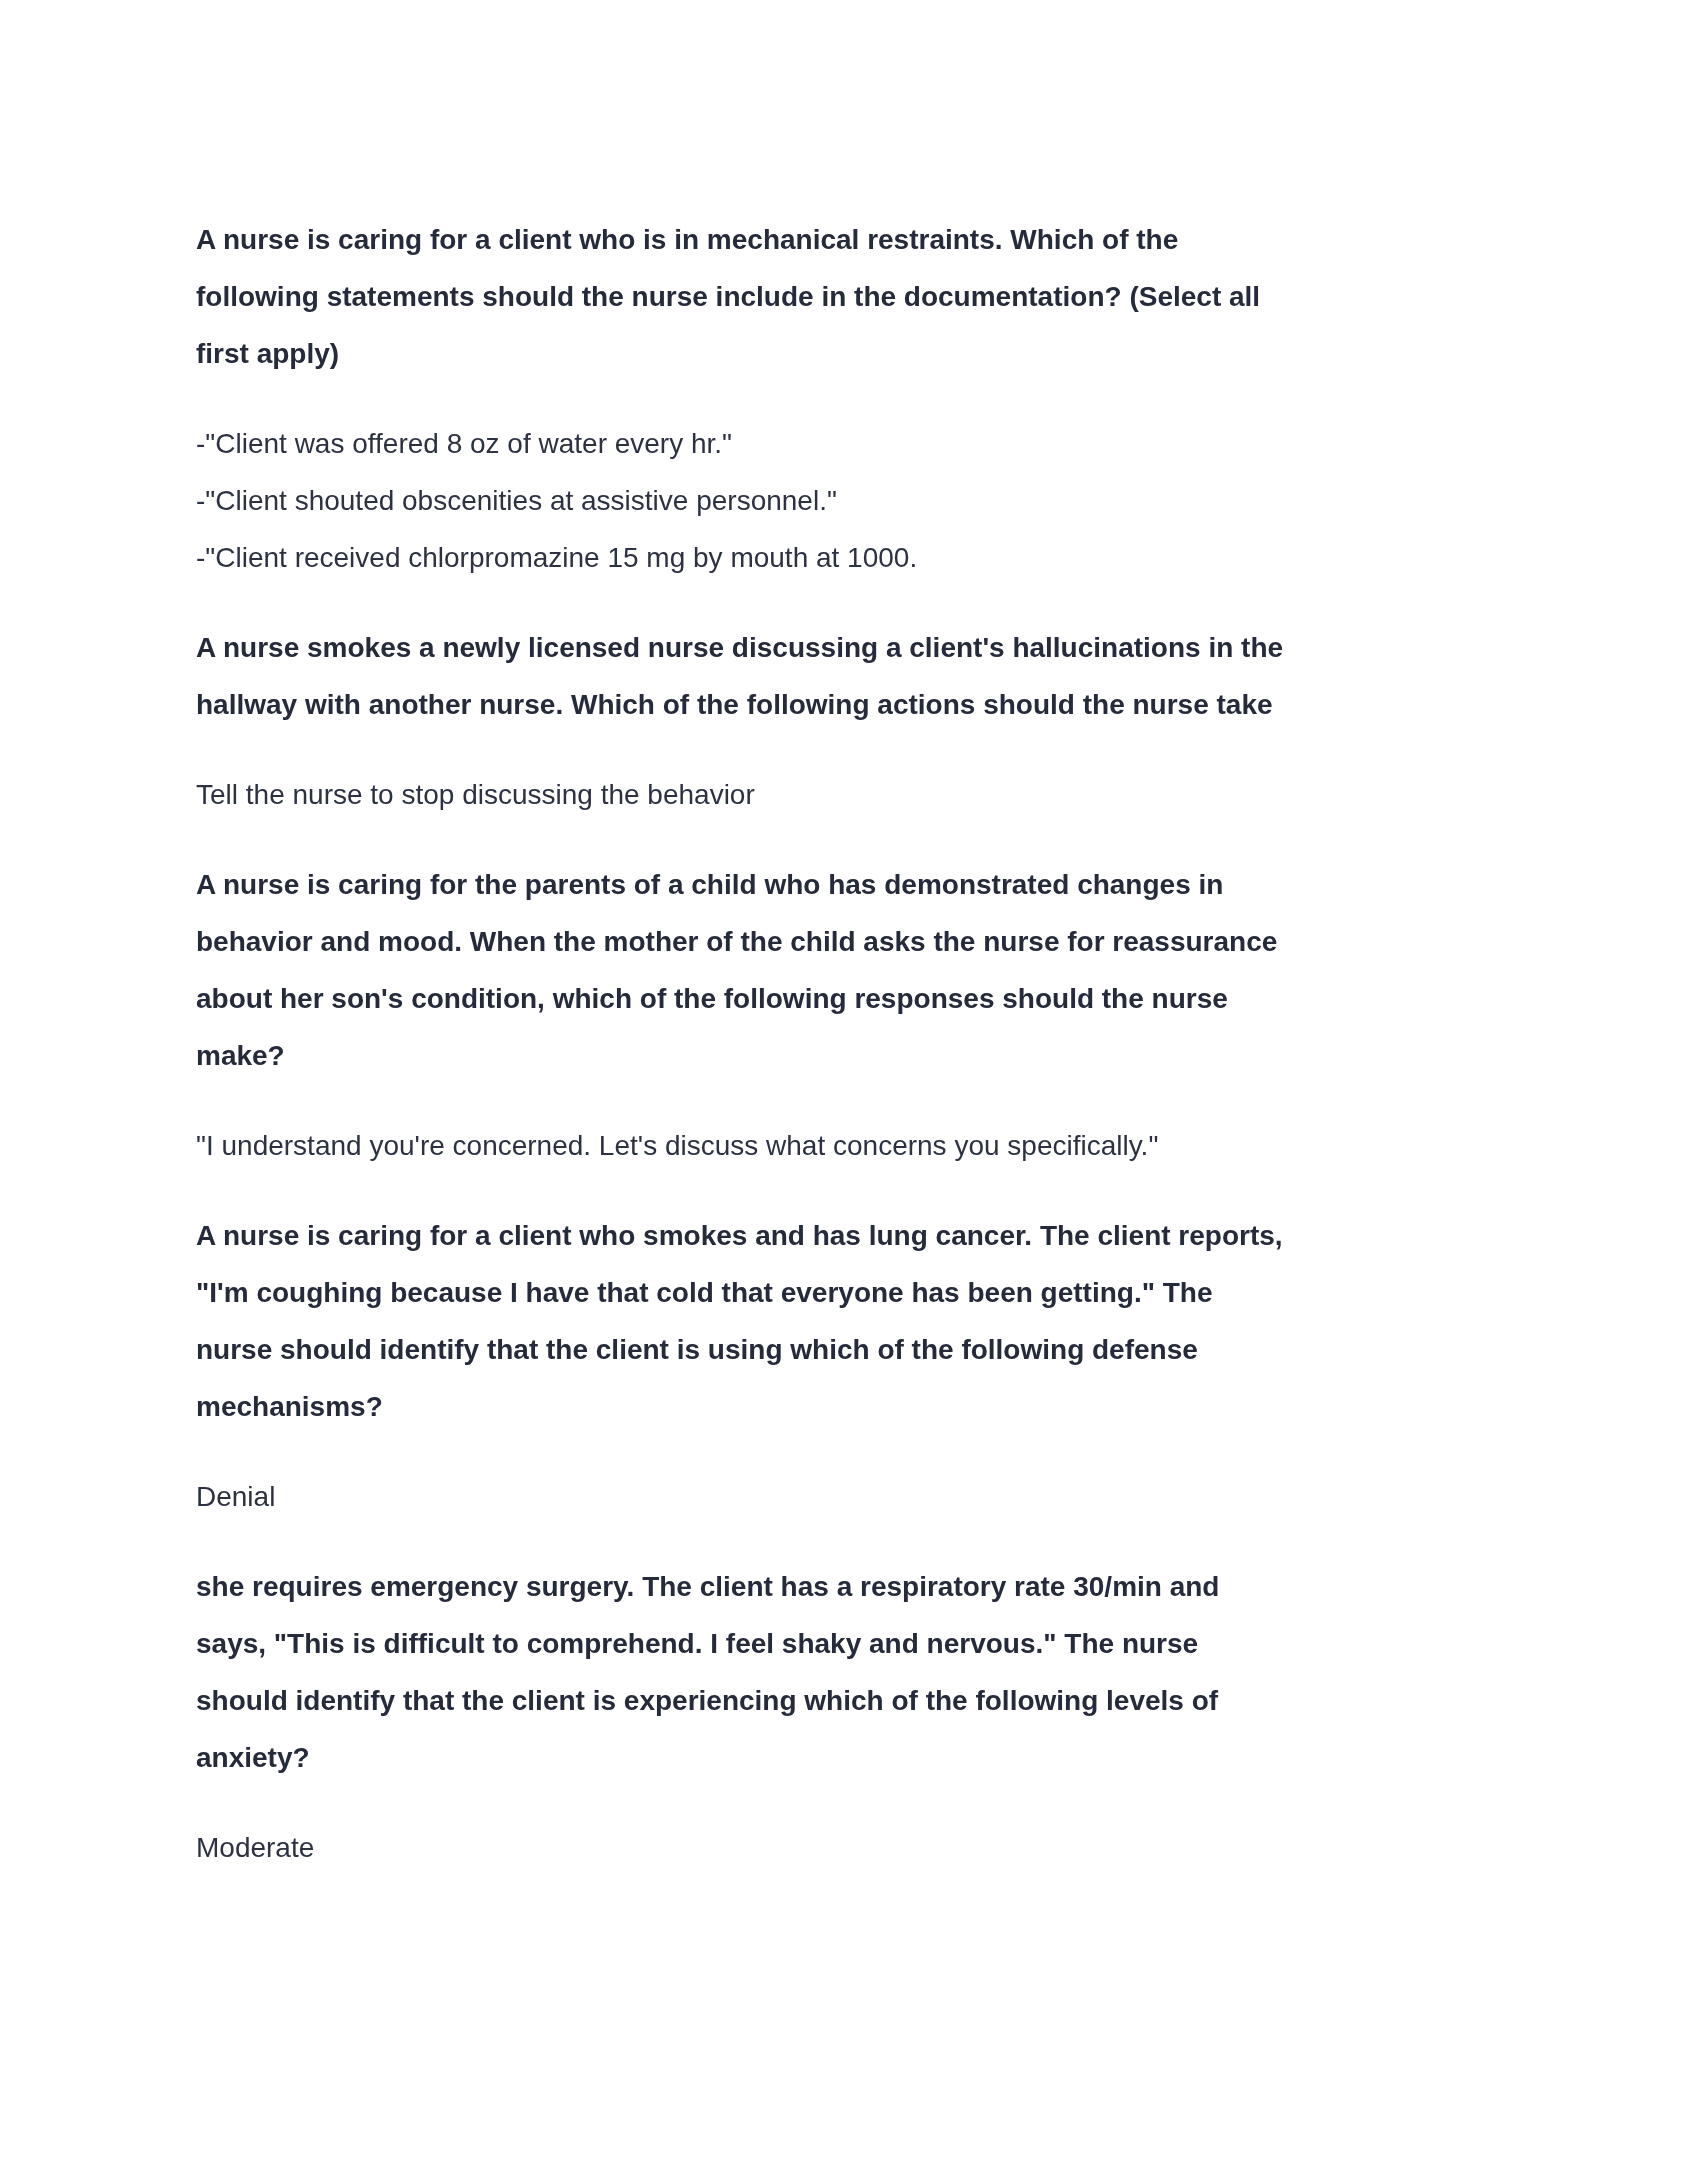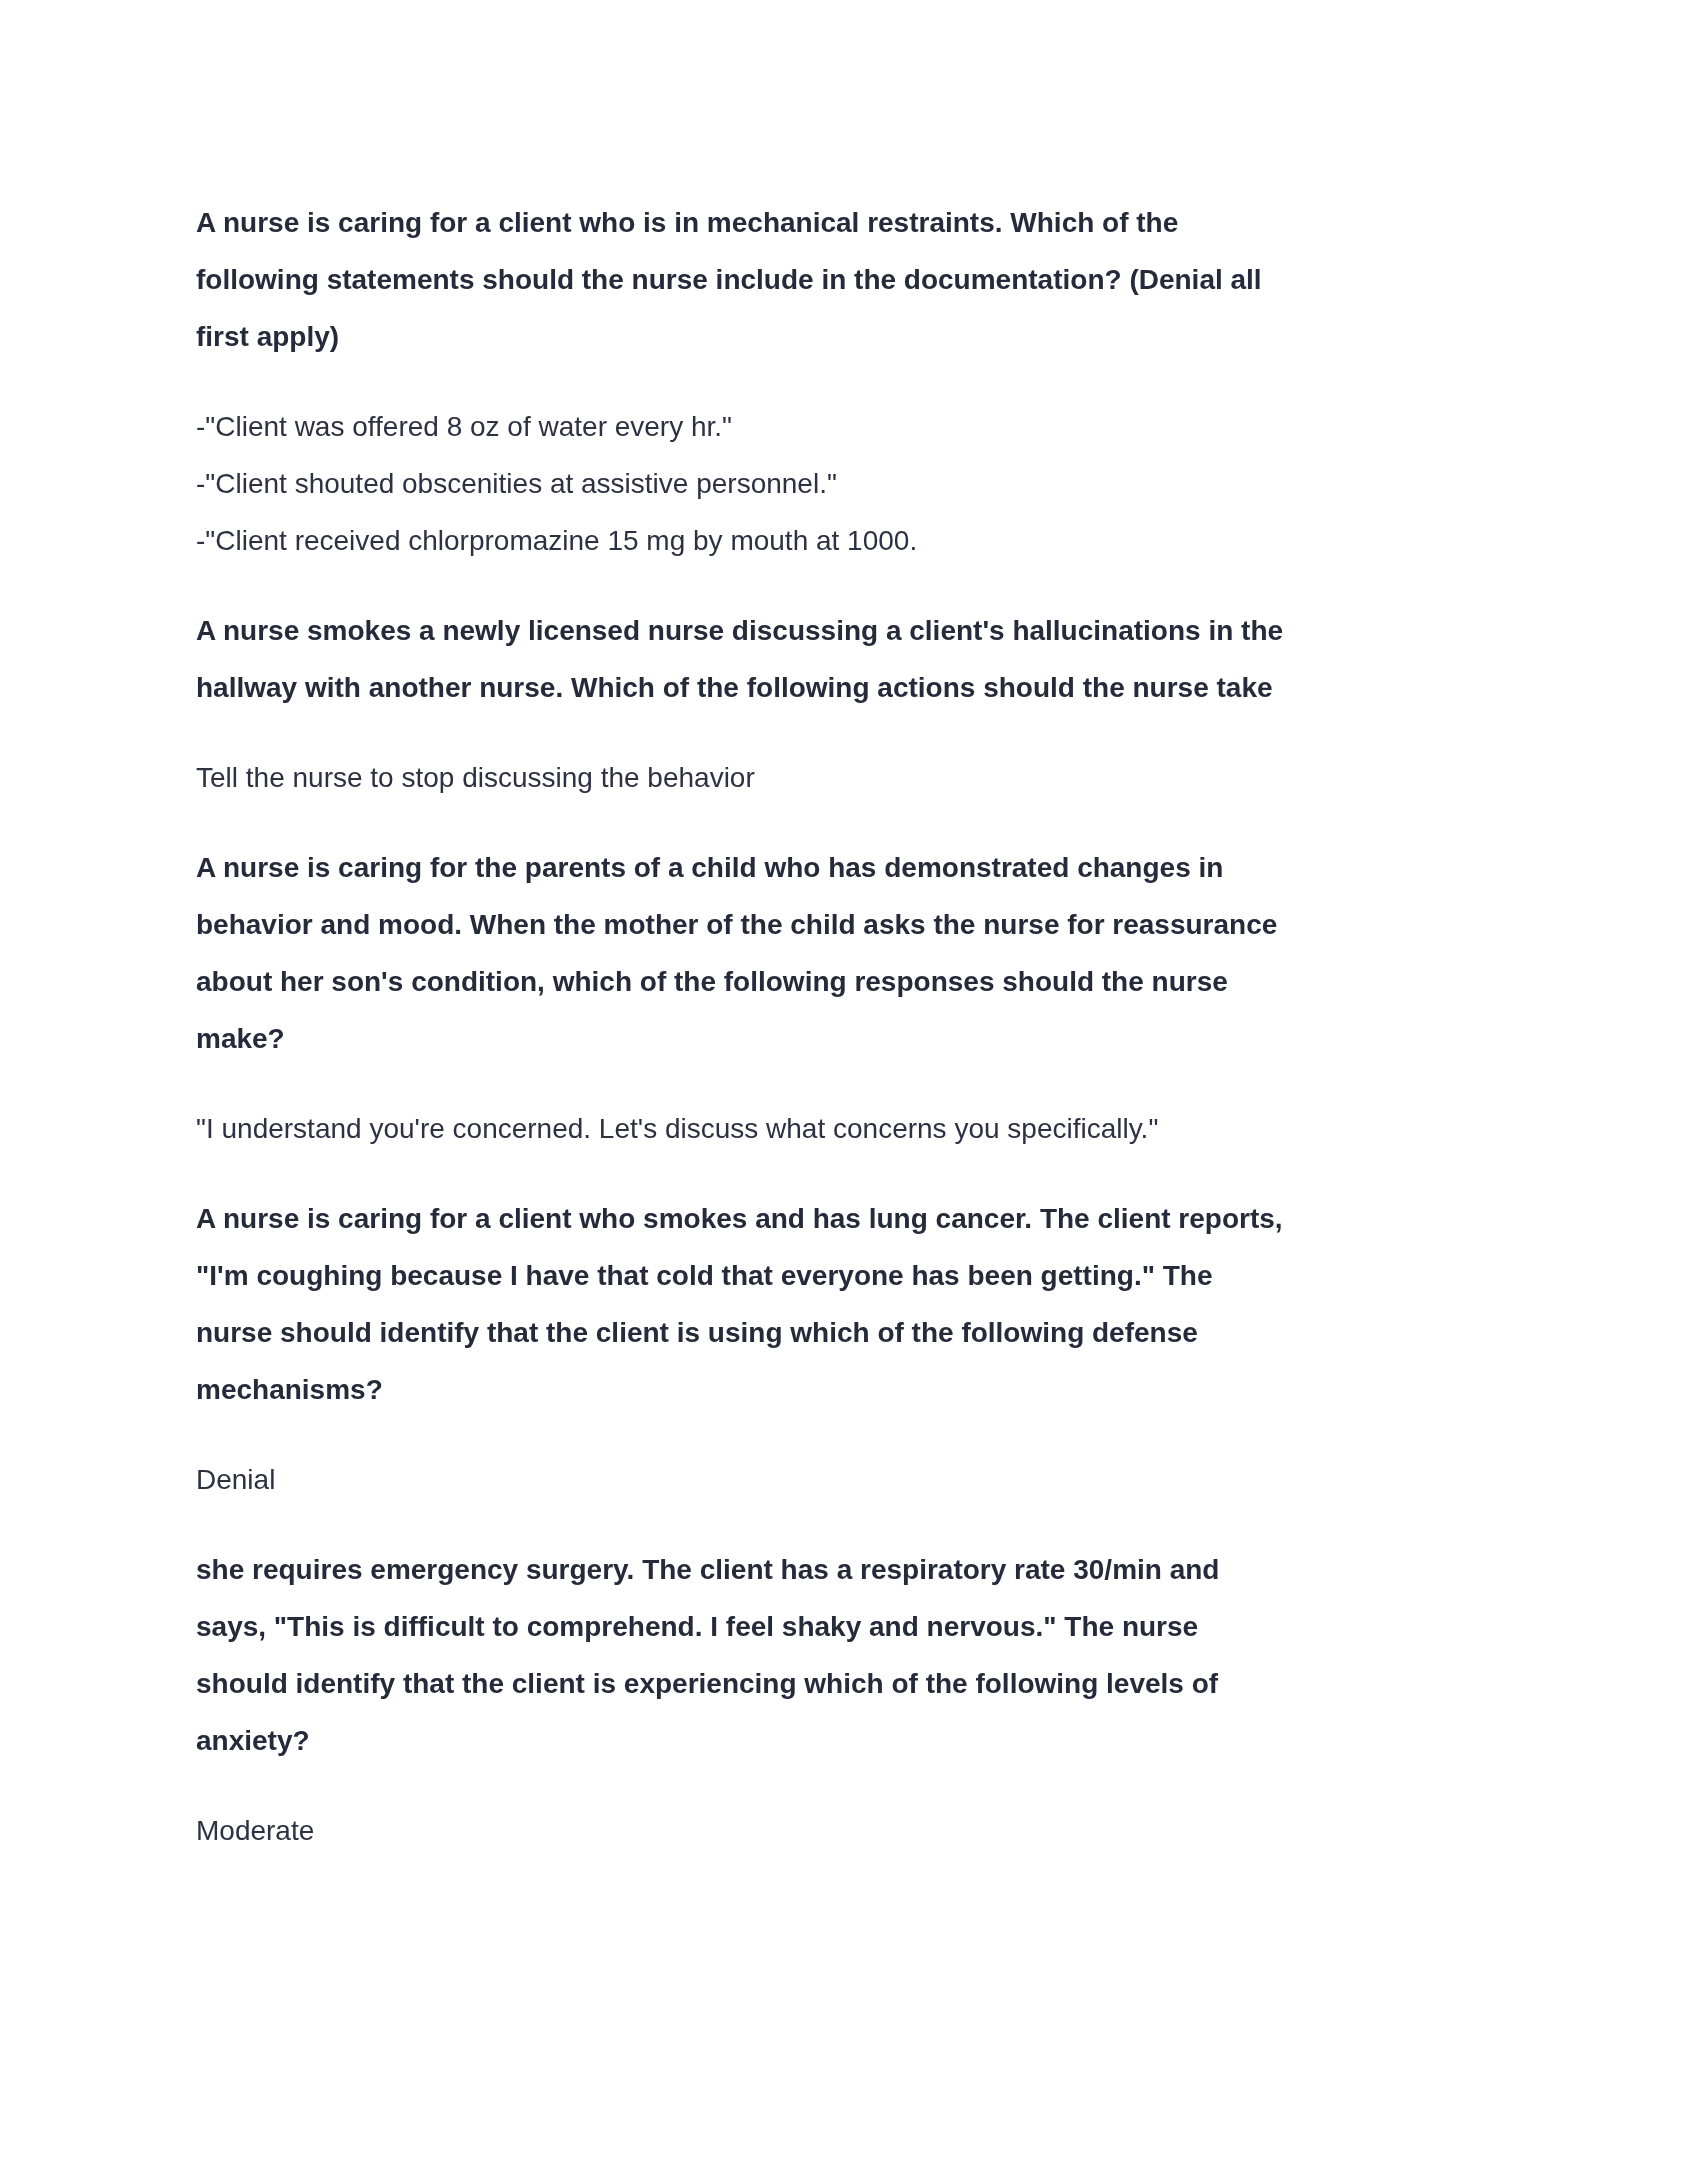--- a/index.html
+++ b/index.html
@@ -9,21 +9,21 @@
     }
     body {
       width: 1683px;
       height: 2178px;
       position: relative;
       overflow: hidden;
     }
     .page {
       position: absolute;
       left: 196px;
-      top: 194px;
+      top: 211px;
       width: 1307px;
       color: #2a2f3f;
       font-family: "Liberation Sans", sans-serif;
       font-size: 28px;
       line-height: 57px;
     }
     .para {
       margin: 0 0 33px 0;
     }
     .question {
@@ -40,21 +40,21 @@
     }
   </style>
 </head>
 <body>
 
 <div class="page">
 
   <div>
     <p class="para question">
       <span class="line">A nurse is caring for a client who is in mechanical restraints. Which of the</span>
-      <span class="line">following statements should the nurse include in the documentation? (Denial all</span>
+      <span class="line">following statements should the nurse include in the documentation? (Select all</span>
       <span class="line">first apply)</span>
     </p>
     <p class="para answer">
       <span class="line">-"Client was offered 8 oz of water every hr."</span>
       <span class="line">-"Client shouted obscenities at assistive personnel."</span>
       <span class="line">-"Client received chlorpromazine 15 mg by mouth at 1000.</span>
     </p>
   </div>
 
   <div>

